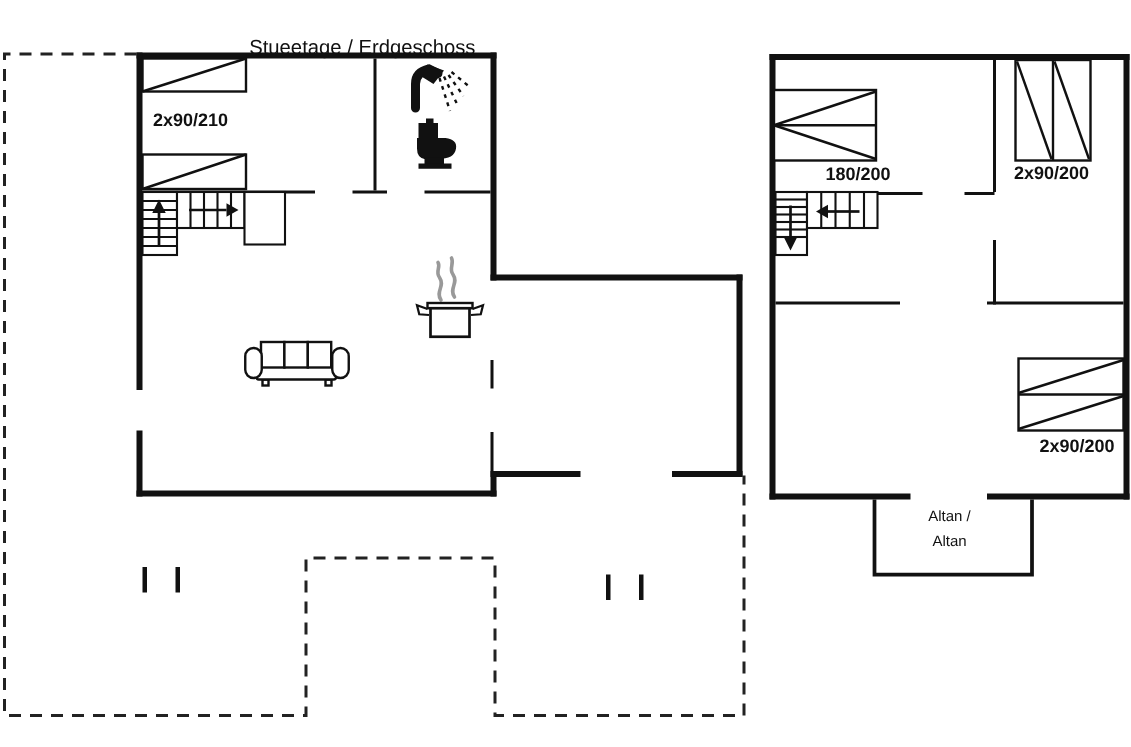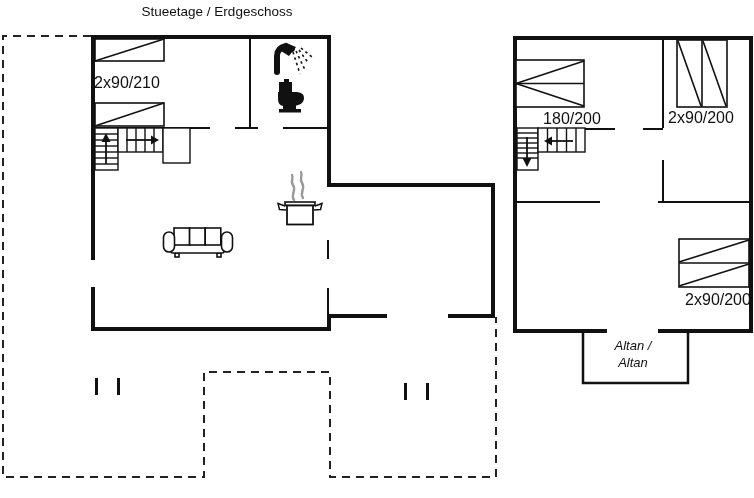--- a/index.html
+++ b/index.html
@@ -12,22 +12,22 @@
   }
   .stage svg{position:absolute;left:0;top:0;}
   .lbl{
     position:absolute;
     text-align:center;
     color:#111;
     white-space:nowrap;
     line-height:1.15;
   }
   .title{font-size:13.5px;}
-  .bedlabel{font-size:16px;}
-  .balcony{font-size:13px;font-style:italic;}
+  .bedlabel{font-size:12px;font-weight:bold;}
+  .balcony{font-size:10px;}
 </style>
 </head>
 <body>
 
 <div class="stage">
 
   <svg width="754" height="498" viewBox="0 0 754 498">
 
     <g>
       <path d="M91,36 L3,36 L3,477 L204,477 L204,372 L330,372 L330,477 L496,477 L496,317" fill="none" stroke="#222" stroke-width="2" stroke-dasharray="8 6"></path>
@@ -186,21 +186,21 @@
       </g>
       <g stroke="#111" stroke-width="1.8">
         <line x1="573" y1="141" x2="552" y2="141"></line>
         <polygon points="552,136.5 552,145.5 544,141" fill="#111" stroke="none"></polygon>
       </g>
     </g>
 
     <path d="M583,333 L583,383 L688,383 L688,333" fill="none" stroke="#111" stroke-width="2.5"></path>
   </svg>
 
-  <div class="lbl title" style="left:117px;top:4px;width:200px;">Stueetage / Erdgeschoss</div>
+  <div class="lbl title" style="left:117px;top:24px;width:200px;text-align:right;">Stueetage / Erdgeschoss</div>
 
   <div class="lbl bedlabel" style="left:87px;top:74px;width:80px;">2x90/210</div>
 
   <div class="lbl bedlabel" style="left:532px;top:110px;width:80px;">180/200</div>
   <div class="lbl bedlabel" style="left:661px;top:109px;width:80px;">2x90/200</div>
   <div class="lbl bedlabel" style="left:678px;top:291px;width:80px;">2x90/200</div>
 
   <div class="lbl balcony" style="left:583px;top:339px;width:100px;">Altan /</div>
   <div class="lbl balcony" style="left:583px;top:356px;width:100px;">Altan</div>
 

